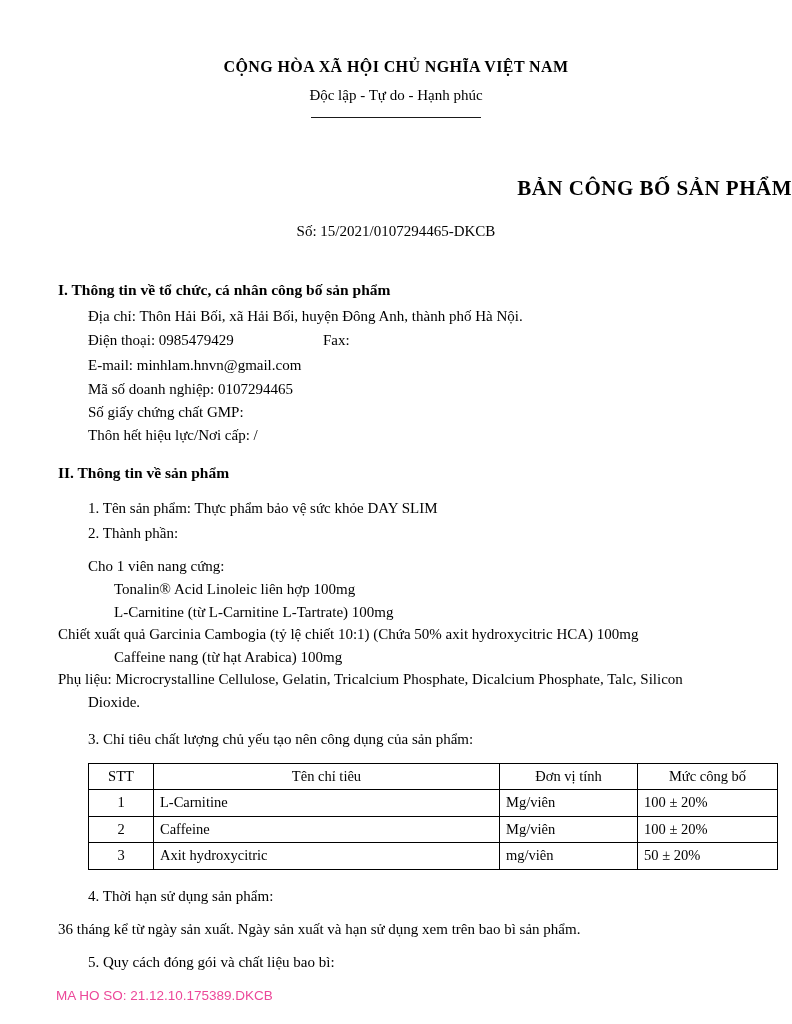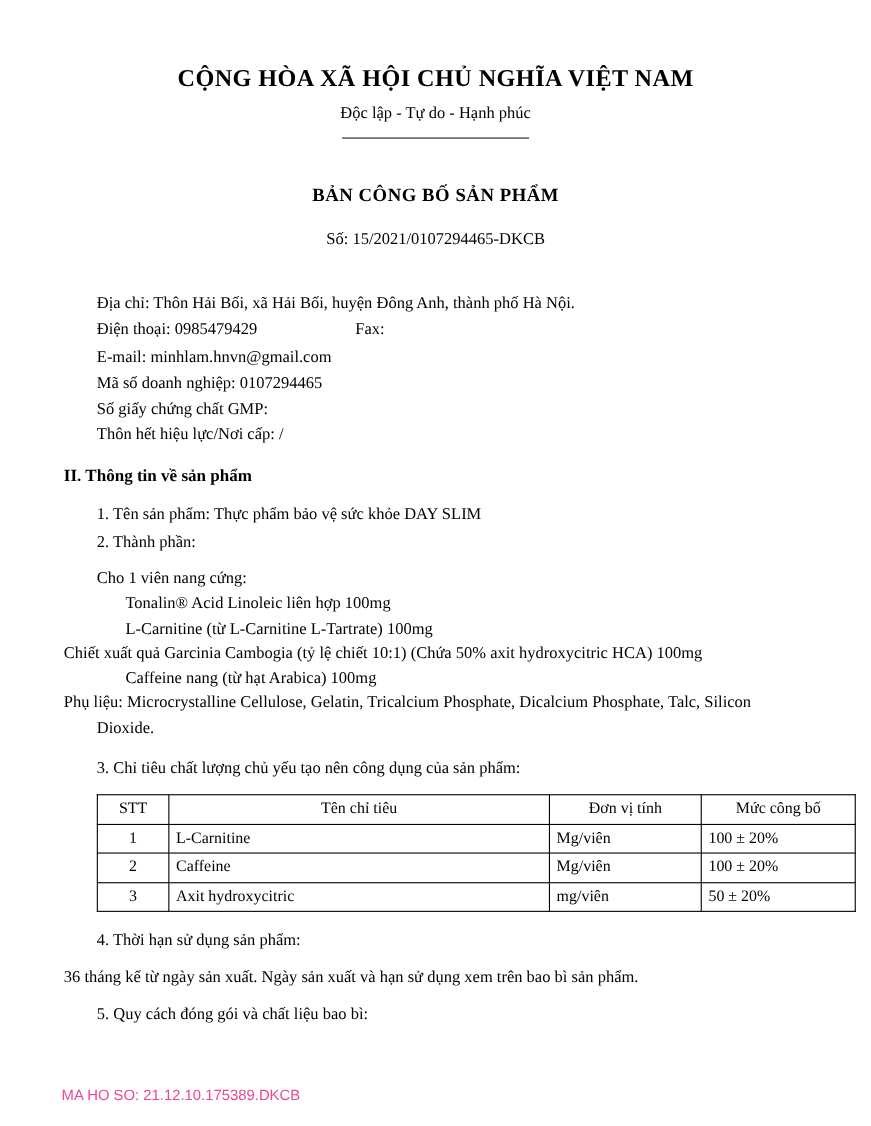--- a/index.html
+++ b/index.html
@@ -17,42 +17,42 @@
     overflow: hidden;
     box-sizing: border-box;
   }
 
   
   .doc-header {
     text-align: center;
     padding-top: 58px;
   }
   .republic-line {
-    font-size: 22px;
+    font-size: 16px;
     font-weight: bold;
     letter-spacing: 0.4px;
   }
   .motto-line {
     font-size: 15px;
     margin-top: 11px;
   }
   .header-rule {
     width: 170px;
     height: 0;
     border-top: 1.4px solid #1a1a1a;
     margin: 13px auto 0 auto;
   }
 
   
   .doc-title {
-    text-align: center;
-    font-size: 17px;
+    text-align: right;
+    font-size: 21px;
     font-weight: bold;
     letter-spacing: 0.5px;
-    margin-top: 42px;
+    margin-top: 58px;
   }
   .doc-number {
     text-align: center;
     font-size: 15px;
     margin-top: 22px;
   }
 
   
   .body-wrap {
     margin-top: 37px;
@@ -132,20 +132,21 @@
     <div class="republic-line">CỘNG HÒA XÃ HỘI CHỦ NGHĨA VIỆT NAM</div>
     <div class="motto-line">Độc lập - Tự do - Hạnh phúc</div>
     <div class="header-rule"></div>
   </div>
 
   <div class="doc-title">BẢN CÔNG BỐ SẢN PHẨM</div>
   <div class="doc-number">Số: 15/2021/0107294465-DKCB</div>
 
   <div class="body-wrap">
 
+    <div class="section-heading">I. Thông tin về tổ chức, cá nhân công bố sản phẩm</div>
     <div class="line indent-1">Địa chỉ: Thôn Hải Bối, xã Hải Bối, huyện Đông Anh, thành phố Hà Nội.</div>
     <div class="phone-row">
       <span class="phone-val">Điện thoại: 0985479429</span>
       <span>Fax:</span>
     </div>
     <div class="line indent-1">E-mail: minhlam.hnvn@gmail.com</div>
     <div class="line indent-1">Mã số doanh nghiệp: 0107294465</div>
     <div class="line indent-1 line-tight">Số giấy chứng chất GMP:</div>
     <div class="line indent-1 line-tight">Thôn hết hiệu lực/Nơi cấp: /</div>
 

